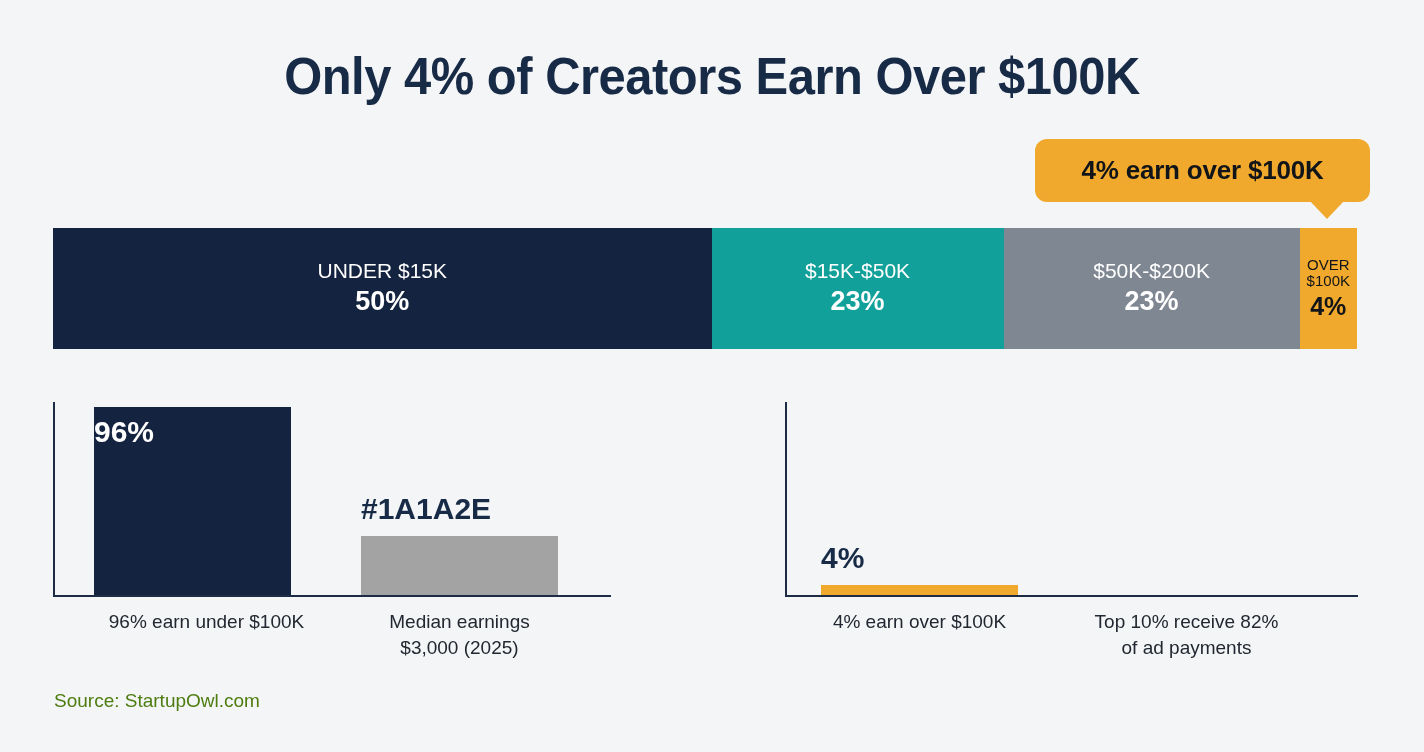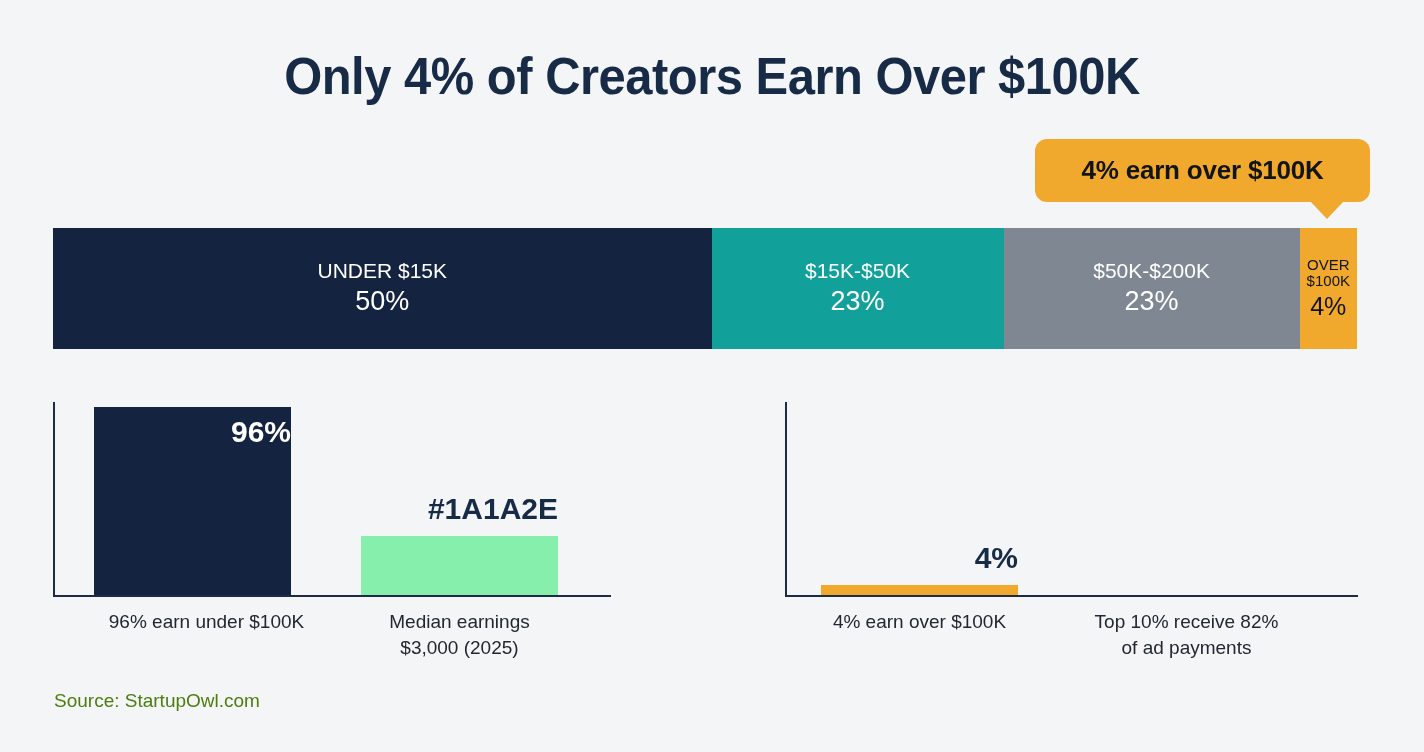--- a/index.html
+++ b/index.html
@@ -88,21 +88,21 @@
   }
   .seg-label {
     font-size: 21px;
     font-weight: normal;
     line-height: 1.15;
     text-align: center;
     white-space: pre-line;
   }
   .seg-value {
     font-size: 27px;
-    font-weight: normal;
+    font-weight: bold;
     line-height: 1.2;
     margin-top: 2px;
   }
   .seg.navy  { background: #14233f; color: #ffffff; }
   .seg.teal  { background: #11a19a; color: #ffffff; }
   .seg.gray  { background: #7f8792; color: #ffffff; }
   .seg.amber { background: #f0a92c; color: #111418; }
   .seg.amber .seg-label { font-size: 15px; line-height: 1.1; }
   .seg.amber .seg-value { font-size: 25px; margin-top: 1px; }
 
@@ -140,21 +140,21 @@
     width: 100%;
   }
   .bar {
     position: absolute;
     bottom: 1px;
   }
   .bar-value {
     position: absolute;
     left: 0;
     width: 100%;
-    text-align: right;
+    text-align: left;
     font-size: 30px;
     font-weight: bold;
     white-space: nowrap;
   }
   .bar-value.inside  { color: #ffffff; top: 8px; }
   .bar-value.outside { color: #172a46; top: -44px; }
 
   .cat-label {
     position: absolute;
     text-align: center;
@@ -206,21 +206,21 @@
     </div>
   </div>
 
   <div class="chart left">
     <div class="axis-y"></div>
     <div class="axis-x"></div>
     <div class="plot">
       <div class="bar" style="left:41px; width:197px; height:188px; background:#14233f;">
         <div class="bar-value inside">96%</div>
       </div>
-      <div class="bar" style="left:308px; width:197px; height:59px; background:#86efac;">
+      <div class="bar" style="left:308px; width:197px; height:59px; background:#a3a3a3;">
         <div class="bar-value outside">#1A1A2E</div>
       </div>
     </div>
     <div class="cat-label" style="left:24px; width:259px;">96% earn under $100K</div>
     <div class="cat-label" style="left:277px; width:259px;">Median earnings
 $3,000 (2025)</div>
   </div>
 
   <div class="chart right">
     <div class="axis-y"></div>

